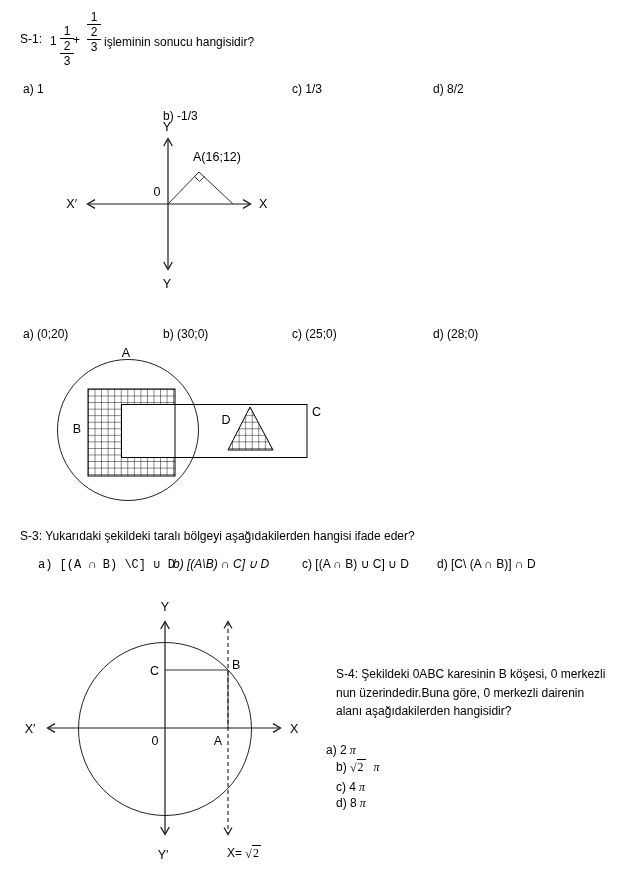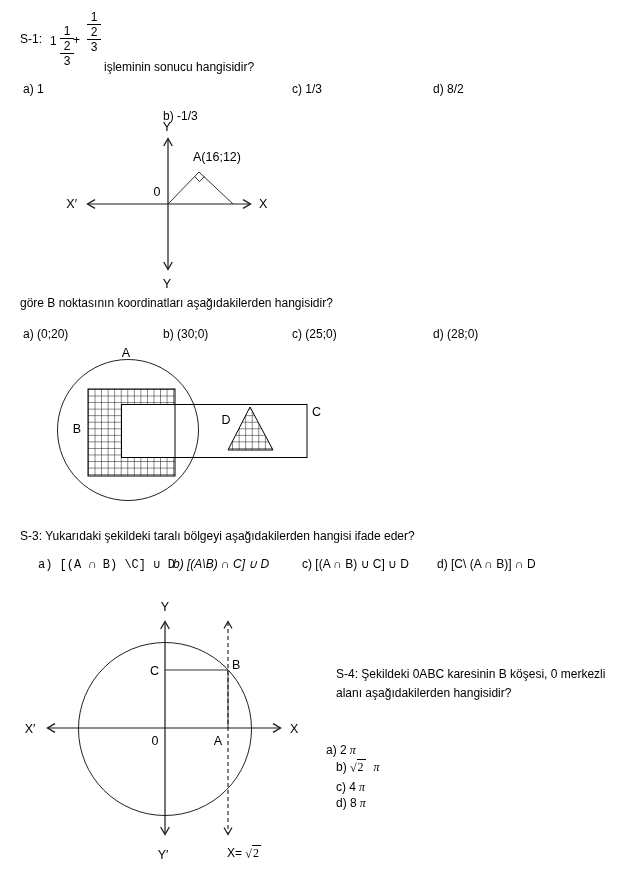--- a/index.html
+++ b/index.html
@@ -34,21 +34,21 @@
       <span class="fc">1</span>
       <span class="fc bar">2</span>
       <span class="fc bar sub">3</span>
     </div>
     <span class="abs" style="left:73px;top:33px;">+</span>
     <div class="frac" style="left:85px;top:10px;">
       <span class="fc">1</span>
       <span class="fc bar sub">2</span>
       <span class="fc bar">3</span>
     </div>
-    <span class="abs" style="left:104px;top:35px;margin-top:25px;">işleminin sonucu hangisidir?</span>
+    <span class="abs" style="left:104px;top:35px;">işleminin sonucu hangisidir?</span>
     <span class="abs" style="left:23px;top:82px;">a) 1</span>
     <span class="abs" style="left:163px;top:82px;margin-top:27px;">b) -1/3</span>
     <span class="abs" style="left:292px;top:82px;">c) 1/3</span>
     <span class="abs" style="left:433px;top:82px;">d) 8/2</span>
   </div>
 
   <svg style="left:0;top:110px;" width="330" height="190" viewBox="0 110 330 190">
     <defs>
       <marker id="ah1" viewBox="0 0 10 10" refX="7.5" refY="5" markerWidth="9" markerHeight="9" orient="auto-start-reverse">
         <path d="M1,1 L8,5 L1,9" fill="none" stroke="#1a1a1a" stroke-width="1.2"></path>
@@ -61,21 +61,20 @@
     <text x="167" y="131" text-anchor="middle">Y</text>
     <text x="167" y="288" text-anchor="middle">Y</text>
     <text x="77" y="208" text-anchor="end">X′</text>
     <text x="259" y="208" text-anchor="start">X</text>
     <text x="157" y="196" text-anchor="middle">0</text>
     <text x="193" y="161" text-anchor="start">A(16;12)</text>
   </svg>
 
   <div>
     <div class="abs" style="left:20px;top:296px;">
-      <div class="line">göre B noktasının koordinatları aşağıdakilerden hangisidir?</div>
     </div>
     <span class="abs" style="left:23px;top:327px;">a) (0;20)</span>
     <span class="abs" style="left:163px;top:327px;">b) (30;0)</span>
     <span class="abs" style="left:292px;top:327px;">c) (25;0)</span>
     <span class="abs" style="left:433px;top:327px;">d) (28;0)</span>
   </div>
 
   <svg style="left:0;top:340px;" width="340" height="180" viewBox="0 340 340 180">
     <defs>
       <pattern id="grid" x="88" y="389" width="6.55" height="6.55" patternUnits="userSpaceOnUse">
@@ -121,20 +120,21 @@
     <text x="232" y="669" text-anchor="start">B</text>
     <text x="159" y="675" text-anchor="end">C</text>
   </svg>
   <div class="abs" style="left:227px;top:845px;">
     <span>X= </span><span class="sqrt"><span class="sign">√</span><span class="val">2</span></span>
   </div>
 
   <div>
     <div class="abs" style="left:336px;top:665px;width:300px;">
       <div class="s4line">S-4: Şekildeki 0ABC karesinin B köşesi, 0 merkezli</div>
+      <div class="s4line">nun üzerindedir.Buna göre, 0 merkezli dairenin</div>
       <div class="s4line">alanı aşağıdakilerden hangisidir?</div>
     </div>
     <div class="s4opt" style="left:326px;top:743px;"><span>a) 2</span><span class="pi">π</span></div>
     <div class="s4opt" style="left:336px;top:759px;"><span>b) </span><span class="sqrt"><span class="sign">√</span><span class="val">2</span></span><span class="pi" style="margin-left:8px;">π</span></div>
     <div class="s4opt" style="left:336px;top:780px;"><span>c) 4</span><span class="pi">π</span></div>
     <div class="s4opt" style="left:336px;top:796px;"><span>d) 8</span><span class="pi">π</span></div>
   </div>
 
 </div>
 

